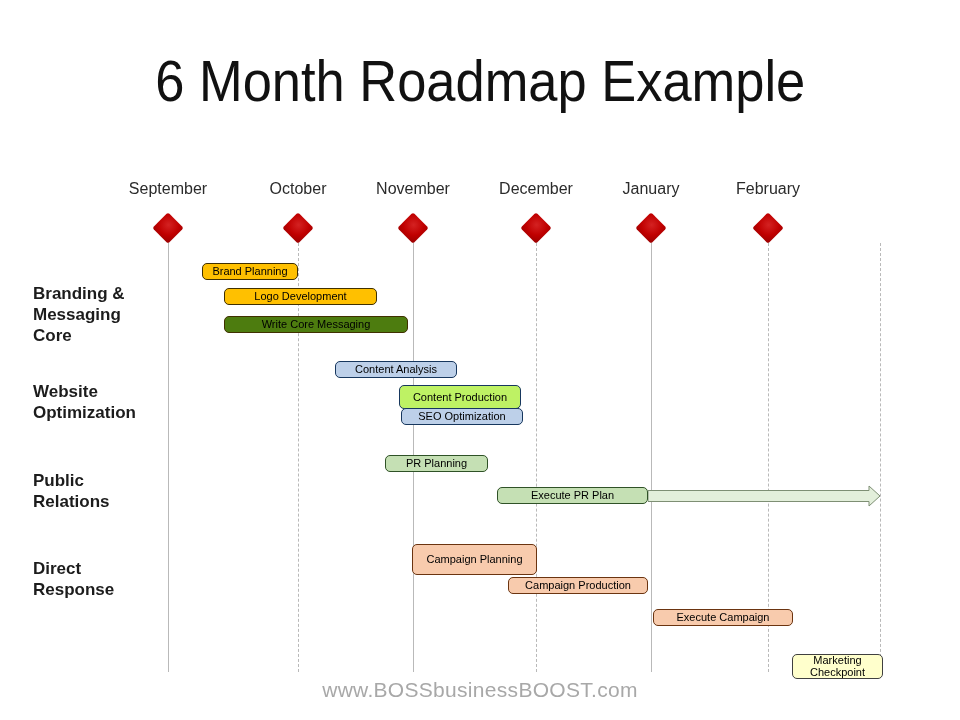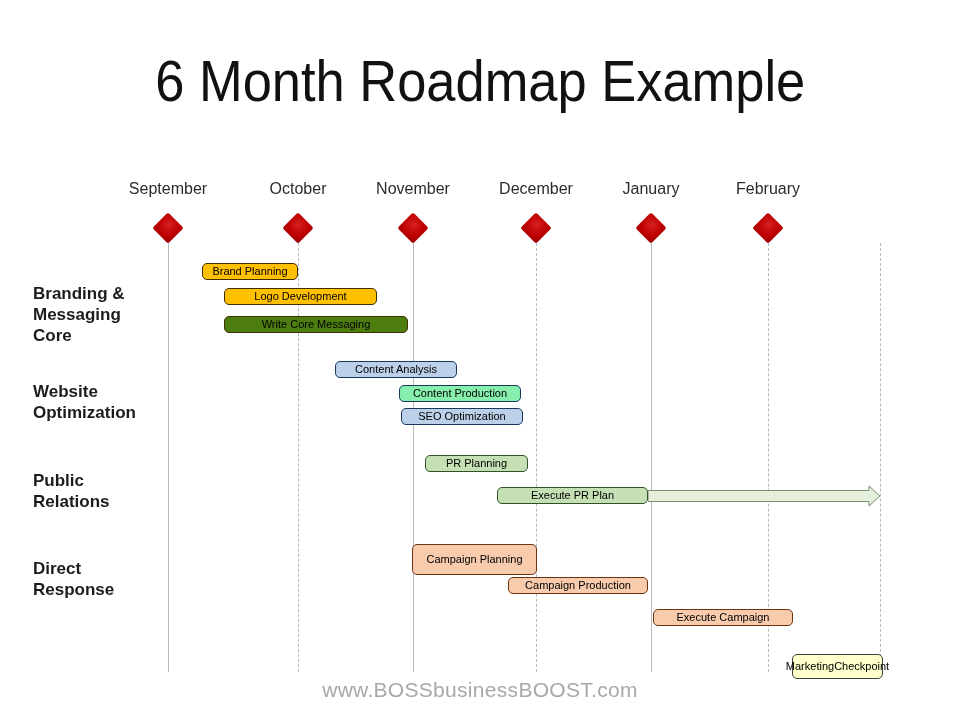--- a/index.html
+++ b/index.html
@@ -33,21 +33,21 @@
   .row-label{
     position:absolute;left:33px;width:150px;
     font-size:17px;font-weight:bold;color:#1c1c1c;line-height:21px;
   }
   .task{
     position:absolute;height:17px;border-radius:5px;
     display:flex;align-items:center;justify-content:center;
     font-size:11px;color:#000000;white-space:nowrap;
     box-sizing:border-box;line-height:11px;text-align:center;
   }
-  .task.multiline{flex-direction:row;line-height:11.5px;text-align:right;}
+  .task.multiline{flex-direction:column;line-height:11.5px;text-align:right;}
   .footer{
     position:absolute;top:678px;left:0;width:960px;text-align:center;
     font-size:21px;color:#a8a8a8;letter-spacing:0.3px;
   }
   .arrow-svg{position:absolute;}
 </style>
 </head>
 <body>
 
 <div class="slide">
@@ -108,27 +108,27 @@
       </div>
       <div class="task" style="left: 224px; top: 288px; width: 153px; height: 17px; background: rgb(255, 192, 0); border: 1.5px solid rgb(64, 48, 0);">
         <span>Logo Development</span>
       </div>
       <div class="task" style="left: 224px; top: 316px; width: 184px; height: 17px; background: #4d7c0f; border: 1.5px solid rgb(64, 48, 0); text-align: center;">
         <span>Write Core Messaging</span>
       </div>
       <div class="task" style="left: 335px; top: 361px; width: 122px; height: 17px; background: rgb(189, 208, 233); border: 1.5px solid rgb(23, 55, 94);">
         <span>Content Analysis</span>
       </div>
-      <div class="task" style="left: 399px; top: 385px; width: 122px; height: 17px; background: #86efac; border: 1.5px solid rgb(23, 55, 94);">
+      <div class="task" style="left: 399px; top: 385px; width: 122px; height: 24px; background: #bef264; border: 1.5px solid rgb(23, 55, 94);">
         <span>Content Production</span>
       </div>
       <div class="task" style="left: 401px; top: 408px; width: 122px; height: 17px; background: rgb(189, 208, 233); border: 1.5px solid rgb(23, 55, 94);">
         <span>SEO Optimization</span>
       </div>
-      <div class="task" style="left: 385px; top: 455px; width: 103px; height: 17px; background: rgb(197, 224, 180); border: 1.5px solid rgb(47, 82, 39); margin-left: 40px;">
+      <div class="task" style="left: 385px; top: 455px; width: 103px; height: 17px; background: rgb(197, 224, 180); border: 1.5px solid rgb(47, 82, 39);">
         <span>PR Planning</span>
       </div>
       <div class="task" style="left: 497px; top: 487px; width: 151px; height: 17px; background: rgb(197, 224, 180); border: 1.5px solid rgb(47, 82, 39);">
         <span>Execute PR Plan</span>
       </div>
       <div class="task" style="left: 412px; top: 544px; width: 125px; height: 31px; background: rgb(248, 203, 173); border: 1.5px solid rgb(107, 52, 16);">
         <span>Campaign Planning</span>
       </div>
       <div class="task" style="left: 508px; top: 577px; width: 140px; height: 17px; background: rgb(248, 203, 173); border: 1.5px solid rgb(107, 52, 16);">
         <span>Campaign Production</span>

